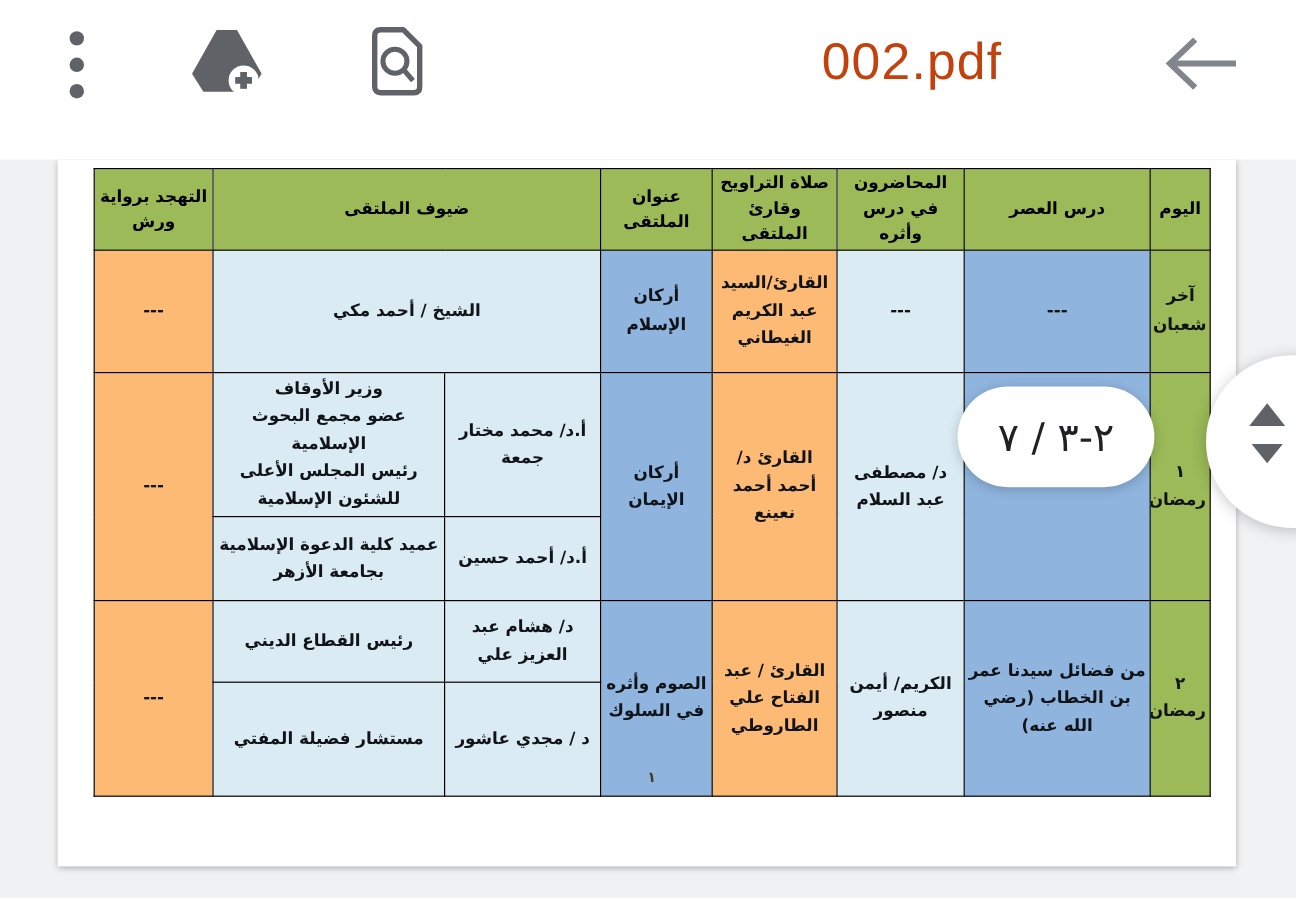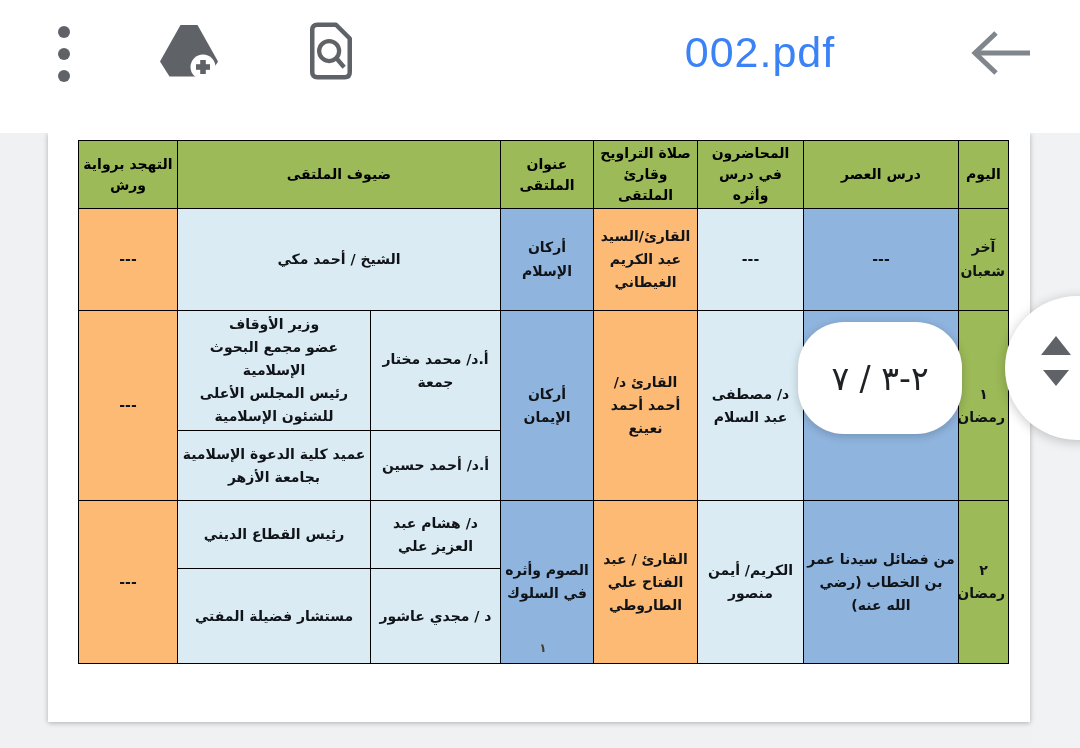--- a/index.html
+++ b/index.html
@@ -12,21 +12,21 @@
   .toolbar{
     position:absolute;left:0;top:0;width:1080px;height:133px;
     background:#FFFFFF;z-index:4;
   }
   .menu-dots{position:absolute;left:52px;top:26px;width:24px;height:56px;cursor:pointer;}
   .menu-dots .dot{width:12px;height:12px;border-radius:50%;background:#5F6368;margin:0 auto 10px auto;}
   .icon-btn{position:absolute;}
   .pdf-title{
     position:absolute;left:600px;top:22px;width:320px;height:60px;
     text-align:center;font-family:"Liberation Sans",sans-serif;
-    font-size:43px;color:#3b82f6;line-height:60px;letter-spacing:1px;
+    font-size:43px;color:#c2410c;line-height:60px;letter-spacing:1px;
   }
   
   .scroll-track{
     position:absolute;left:1032px;top:133px;width:48px;height:615px;
     background:#F1F2F4;z-index:1;
   }
   
   .pdf-page{
     position:absolute;left:48px;top:133px;width:982px;height:589px;
     background:#FFFFFF;z-index:2;
@@ -49,21 +49,21 @@
     padding:2px 3px;overflow:hidden;
     white-space:pre-line;
   }
   table.sched th{background:#9CBA58;color:#000;font-size:14px;line-height:1.5;}
   td.green{background:#9CBA58;}
   td.blue{background:#8FB4DE;}
   td.lblue{background:#DAEBF3;}
   td.white{background:#fdba74;}
   
   .page-pill{
-    position:absolute;left:798px;top:322px;width:164px;height:112px;
+    position:absolute;left:798px;top:322px;width:164px;height:84px;
     background:#FFFFFF;border-radius:46px;z-index:5;
     box-shadow:0 2px 10px rgba(0,0,0,.20);
     display:flex;align-items:center;justify-content:center;
     font-size:33px;color:#202124;direction:rtl;
   }
   .scroll-handle{
     position:absolute;left:1005px;top:296px;width:144px;height:144px;
     background:#FFFFFF;border-radius:50%;z-index:6;
     box-shadow:0 2px 12px rgba(0,0,0,.22);cursor:grab;
   }

